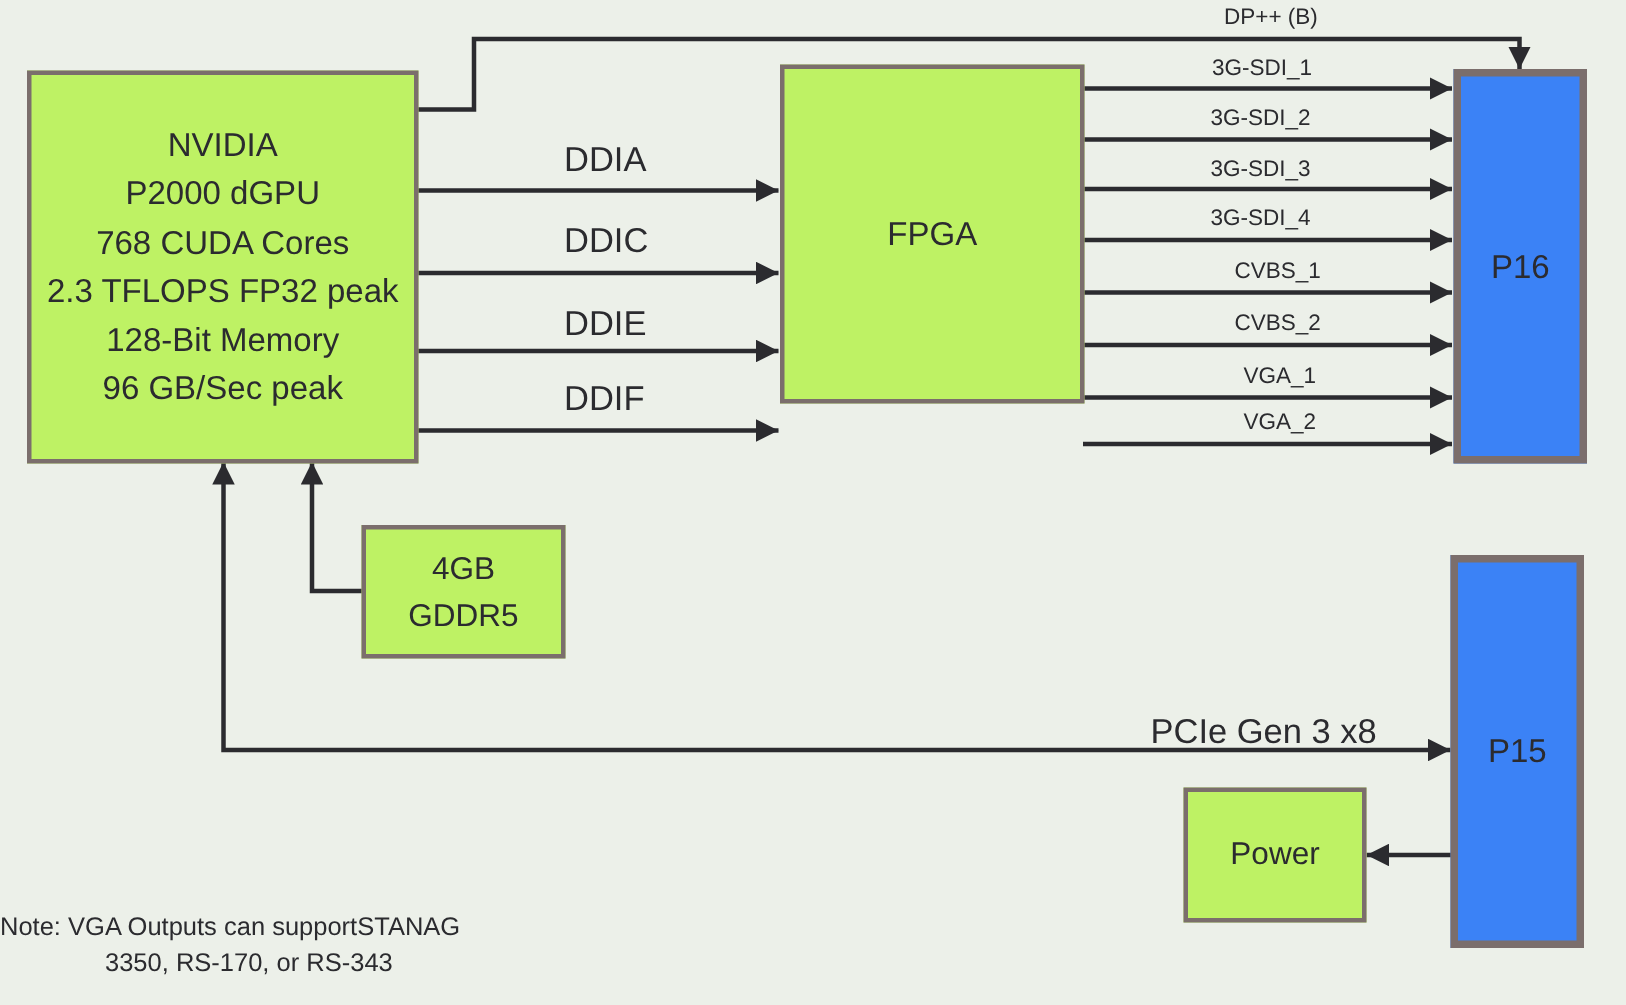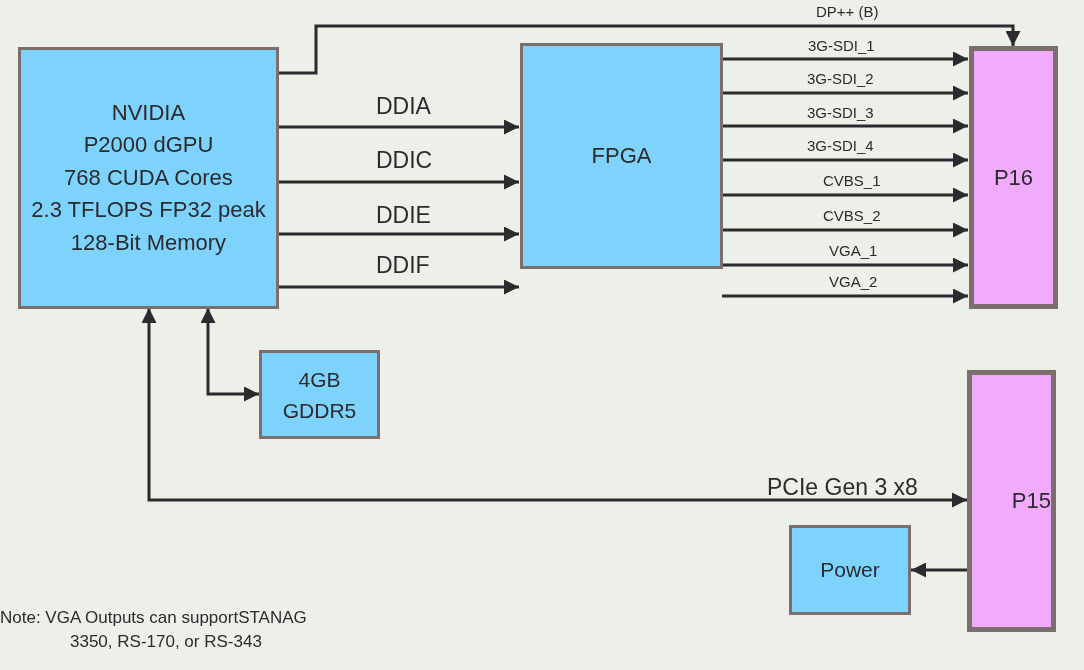--- a/index.html
+++ b/index.html
@@ -1,21 +1,21 @@
 <!DOCTYPE html>
 <html><head>
 <meta charset="utf-8">
 <style>
   html, body { margin: 0; padding: 0; }
   body { width: 1084px; height: 670px; background: #ecf0e9; overflow: hidden; position: relative;
          font-family: "Liberation Sans", "DejaVu Sans", sans-serif; color: #2b2b2f; }
   svg { position: absolute; left: 0; top: 0; }
   .box { position: absolute; box-sizing: border-box; display: flex; align-items: center; justify-content: center; text-align: center; }
-  .peach { background: #7dd3fc; border: 3px solid #7b6e6c; align-items: center; }
-  .gray { background: #f0abfc; border: 5px solid #7b6e6c; }
+  .peach { background: #bef264; border: 3px solid #7b6e6c; align-items: center; }
+  .gray { background: #3b82f6; border: 5px solid #7b6e6c; }
   .gpu-text { font-size: 22px; line-height: 32.5px; }
   .lbl { position: absolute; white-space: nowrap; }
   .big-lbl { font-size: 23px; }
   .sm-lbl { font-size: 15px; }
   .note { position: absolute; left: 0; top: 606px; font-size: 17px; line-height: 24px; }
 </style>
 </head>
 <body>
 
 <svg width="1084" height="670">
@@ -50,39 +50,40 @@
   </g>
 </svg>
 
 <div class="box peach" style="left:18px;top:47px;width:261px;height:262px;">
   <div class="gpu-text">
     <div>NVIDIA</div>
     <div>P2000 dGPU</div>
     <div>768 CUDA Cores</div>
     <div>2.3 TFLOPS FP32 peak</div>
     <div>128-Bit Memory</div>
+    <div>96 GB/Sec peak</div>
   </div>
 </div>
 
 <div class="box peach" style="left:520px;top:43px;width:203px;height:226px;">
   <span style="font-size:22px;">FPGA</span>
 </div>
 
-<div class="box peach" style="left:259px;top:350px;width:121px;height:89px;">
+<div class="box peach" style="left:241px;top:350px;width:136px;height:89px;">
   <div style="font-size:21px;line-height:31px;">
     <div>4GB</div>
     <div>GDDR5</div>
   </div>
 </div>
 
 <div class="box gray" style="left:969px;top:46px;width:89px;height:263px;">
   <span style="font-size:22px;">P16</span>
 </div>
 
-<div class="box gray" style="left:967px;top:370px;width:89px;height:262px;justify-content:flex-end;">
+<div class="box gray" style="left:967px;top:370px;width:89px;height:262px;">
   <span style="font-size:22px;">P15</span>
 </div>
 
 <div class="box peach" style="left:789px;top:525px;width:122px;height:90px;">
   <span style="font-size:21px;">Power</span>
 </div>
 
 <div class="lbl big-lbl" style="left:376px;top:93px;">DDIA</div>
 <div class="lbl big-lbl" style="left:376px;top:147px;">DDIC</div>
 <div class="lbl big-lbl" style="left:376px;top:202px;">DDIE</div>

